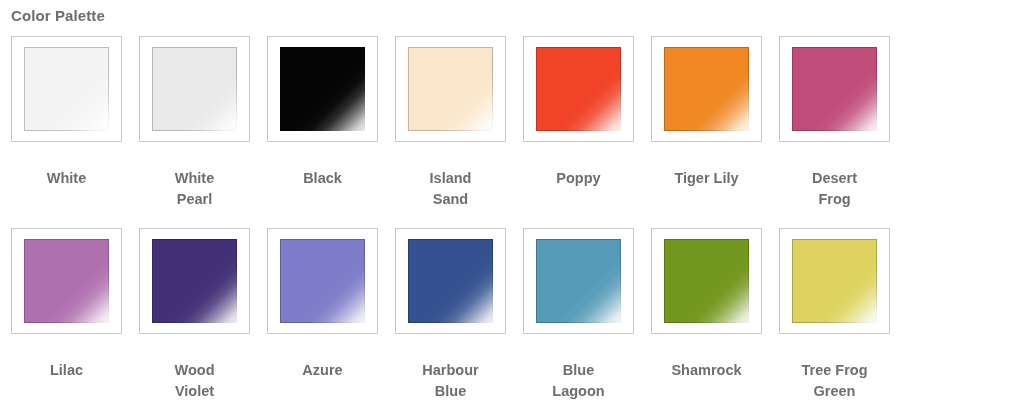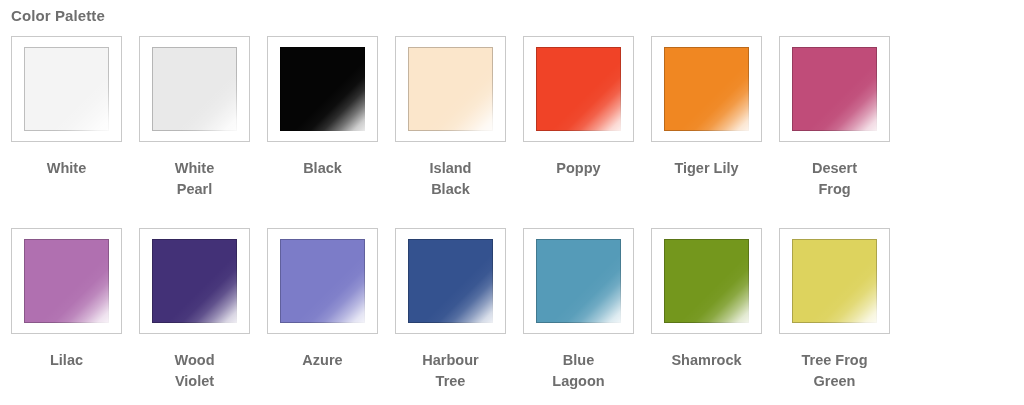--- a/index.html
+++ b/index.html
@@ -74,21 +74,21 @@
         rgba(255,255,255,0.45) 16%,
         rgba(255,255,255,0.16) 25%,
         rgba(255,255,255,0.03) 33%,
         rgba(255,255,255,0.00) 42%);
   }
   .swatch-chip.has-outline .chip-base {
     outline: 1px solid rgba(0,0,0,0.22);
     outline-offset: -1px;
   }
   .swatch-label {
-    margin-top: 16px;
+    margin-top: 26px;
     font-size: 14.5px;
     font-weight: bold;
     color: #6e6e6e;
     text-align: center;
     line-height: 21px;
     width: 111px;
     white-space: pre-line;
   }
 </style>
 </head>
@@ -128,21 +128,21 @@
         <div class="swatch-label">Black</div>
       </div>
       <div class="swatch-cell">
         <div class="swatch-card">
           <div class="swatch-chip has-outline">
             <div class="chip-base" style="background: rgb(251, 230, 203);"></div>
             <div class="chip-gloss"></div>
           </div>
         </div>
         <div class="swatch-label">Island
-Black</div>
+Sand</div>
       </div>
       <div class="swatch-cell">
         <div class="swatch-card">
           <div class="swatch-chip has-outline">
             <div class="chip-base" style="background: rgb(240, 67, 39);"></div>
             <div class="chip-gloss"></div>
           </div>
         </div>
         <div class="swatch-label">Poppy</div>
       </div>
@@ -197,21 +197,21 @@
         <div class="swatch-label">Azure</div>
       </div>
       <div class="swatch-cell">
         <div class="swatch-card">
           <div class="swatch-chip has-outline">
             <div class="chip-base" style="background: rgb(52, 82, 143);"></div>
             <div class="chip-gloss"></div>
           </div>
         </div>
         <div class="swatch-label">Harbour
-Tree</div>
+Blue</div>
       </div>
       <div class="swatch-cell">
         <div class="swatch-card">
           <div class="swatch-chip has-outline">
             <div class="chip-base" style="background: rgb(85, 155, 184);"></div>
             <div class="chip-gloss"></div>
           </div>
         </div>
         <div class="swatch-label">Blue
 Lagoon</div>

